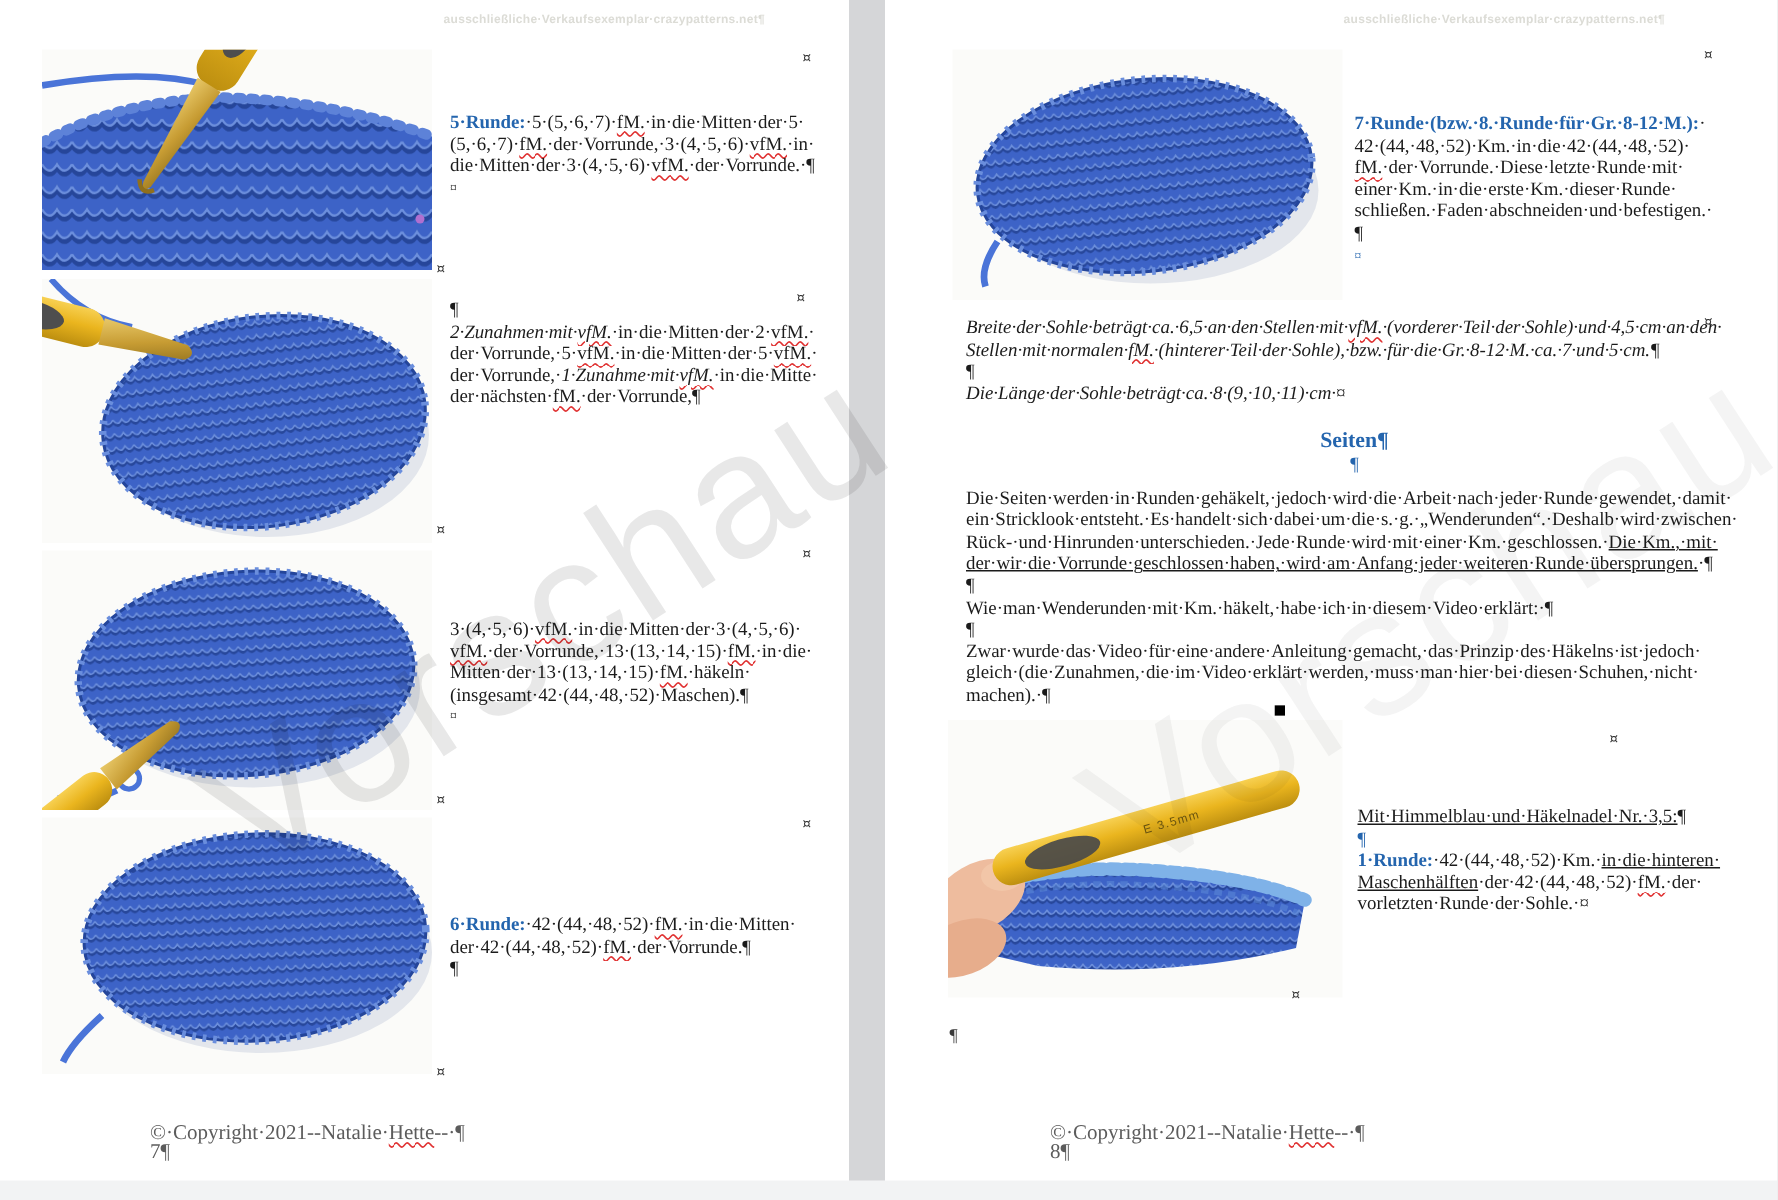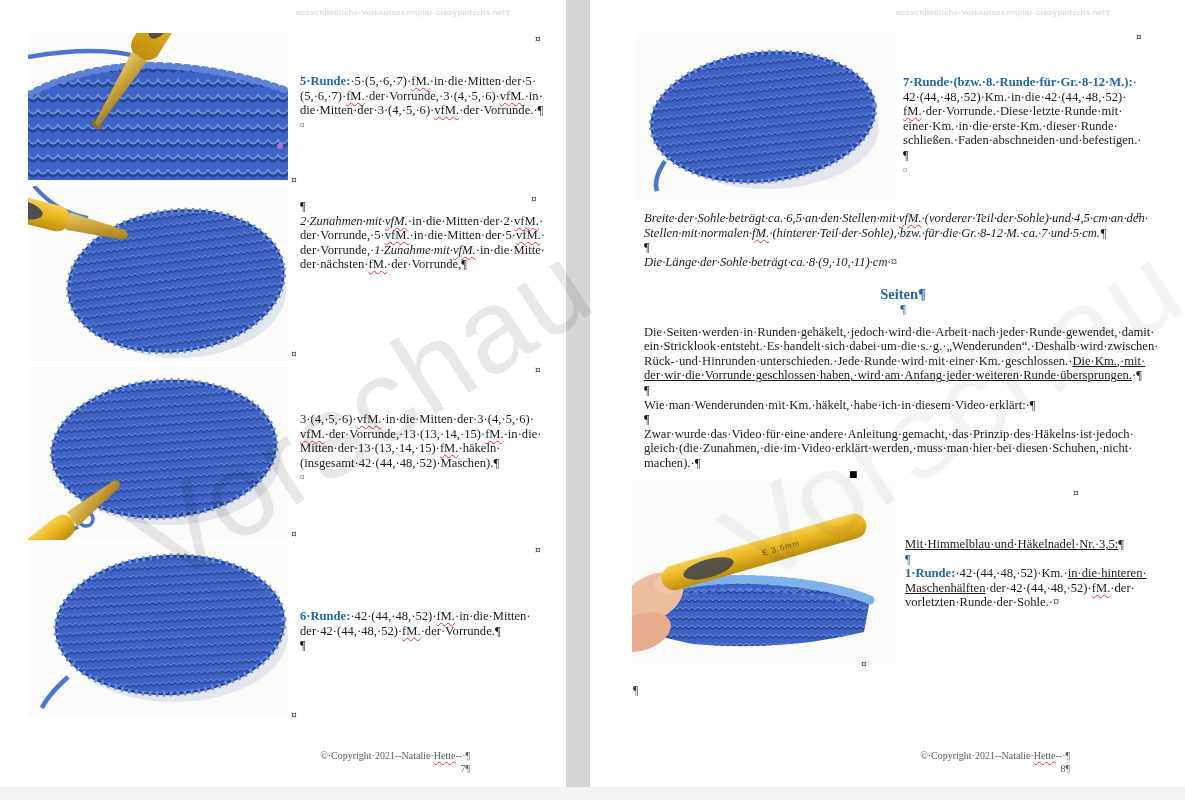--- a/index.html
+++ b/index.html
@@ -10,21 +10,21 @@
   }
   .page { position:absolute; top:0; height:787px; background:#ffffff; }
   .page.pleft  { left:0;   width:566px; }
   .page.pright { left:590px; width:595px; }
   .gapbar { position:absolute; left:566px; top:0; width:24px; height:787px; background:#d5d6d8; }
 
   .hdr {
     position:absolute; font-size:8px; letter-spacing:.2px; color:#dcdcd6;
     text-align:right; font-family:"Liberation Sans", sans-serif;font-weight:bold;
   }
-  .ftr { position:absolute; text-align:right; font-size:10px; color:#5c5c5c; line-height:13px; }
+  .ftr { position:absolute; text-align:left; font-size:14px; color:#5c5c5c; line-height:13px; }
 
   .tb { position:absolute; font-size:12.6px; line-height:14.6px; color:#1b1b1b; }
   .tb p { margin:0; }
   .head { color:#2465ae; font-weight:bold; }
   .i { font-style:italic; }
   .b { font-weight:bold; }
   .u { text-decoration:underline; text-decoration-thickness:1px; }
   .link { color:#3434d0; text-decoration:underline; cursor:pointer; }
   .bluemark { color:#2465ae; }
   .center { text-align:center; }

